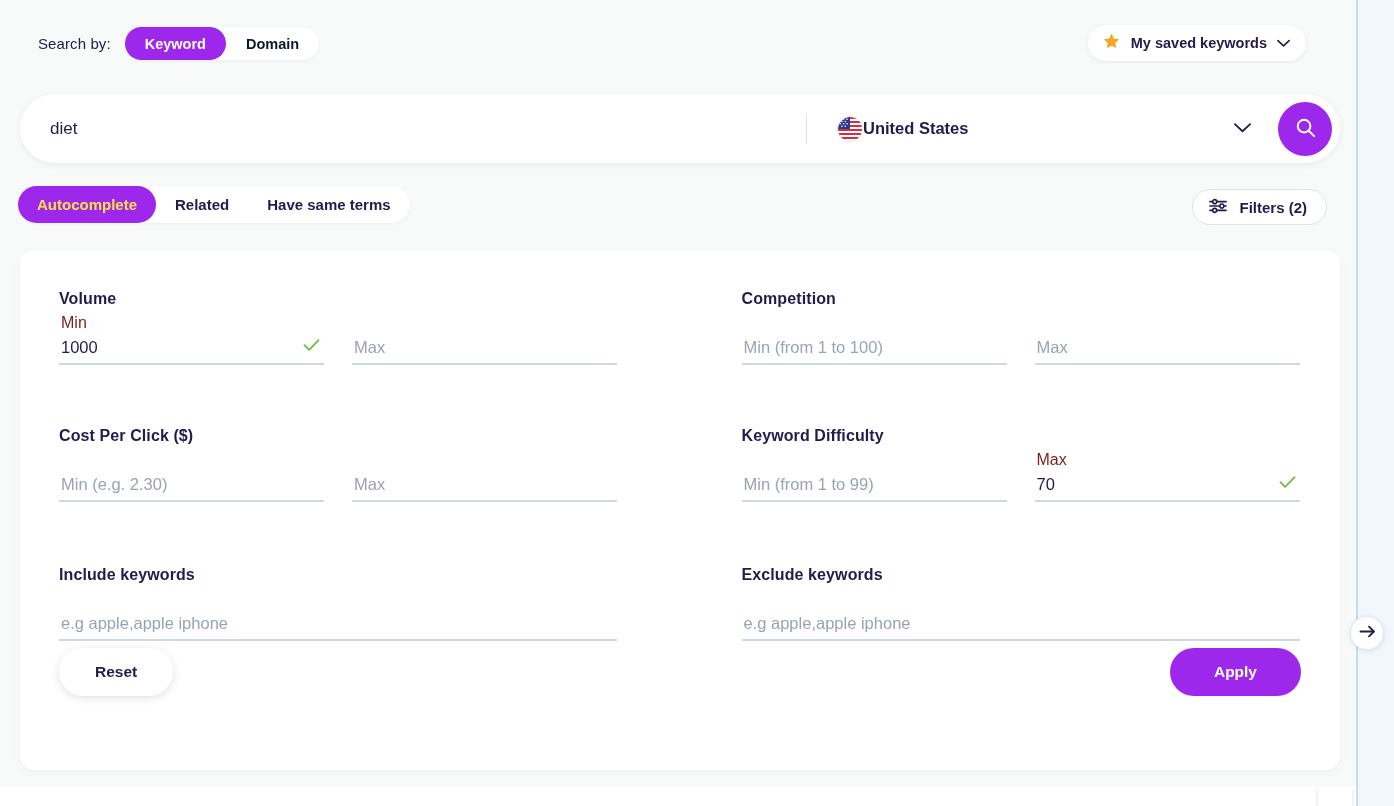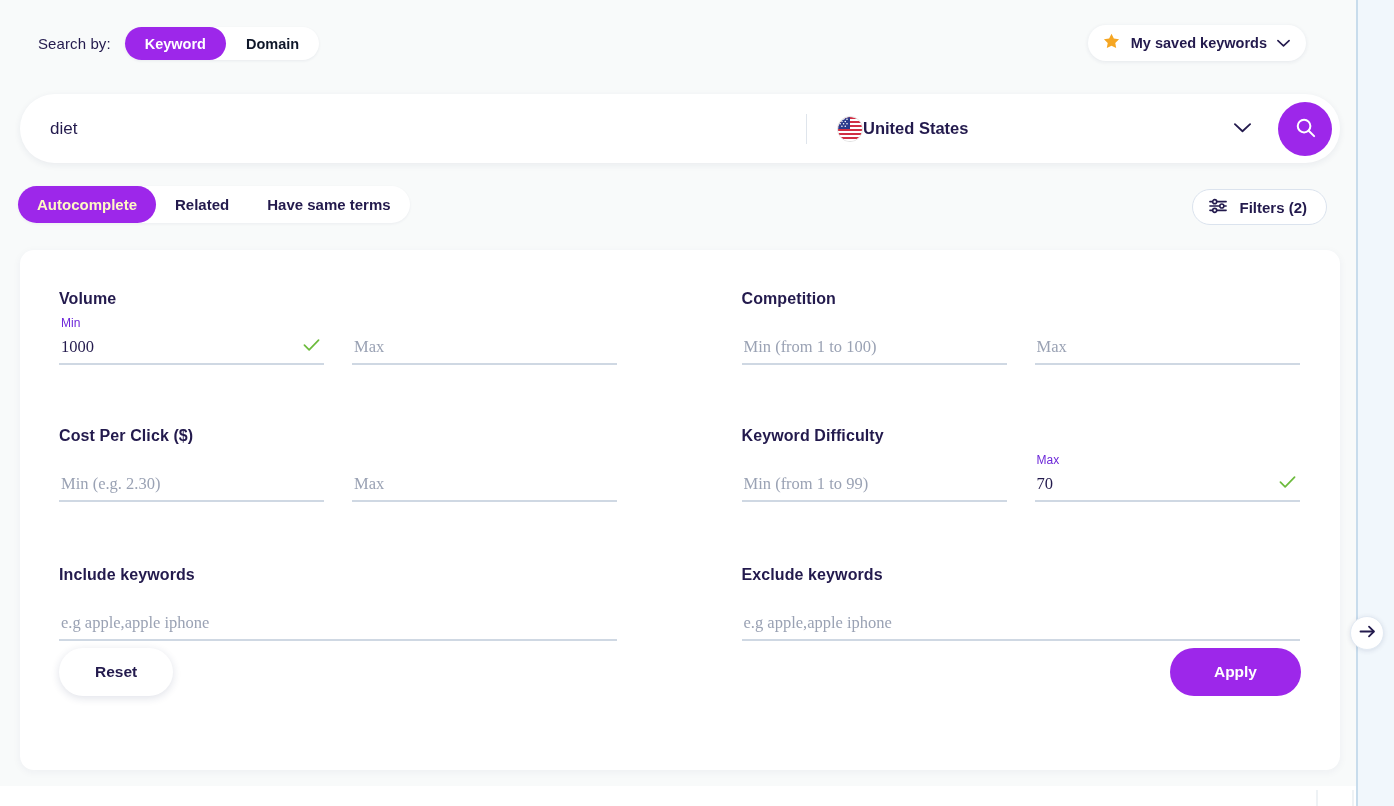--- a/index.html
+++ b/index.html
@@ -205,21 +205,21 @@
     border-radius: 999px;
     font-family: inherit;
     font-size: 15px;
     font-weight: 700;
     color: #231a4d;
     cursor: pointer;
     white-space: nowrap;
     display: flex;
     align-items: center;
   }
-  .tab.active { background: #9d27ea; color: #fef9c3; }
+  .tab.active { background: #9d27ea; color: #fde047; }
 
   .filters-btn {
     position: absolute;
     right: 29px; top: 3px;
     display: flex;
     align-items: center;
     gap: 11px;
     height: 36px;
     padding: 0 19px 0 16px;
     background: #ffffff;
@@ -273,38 +273,38 @@
   .field {
     width: 265px;
     position: relative;
     padding-top: 15px;
   }
   .field.wide { width: 558px; }
 
   .float-label {
     position: absolute;
     top: 0; left: 2px;
-    font-size: 12px;
-    color: #6d28d9;
+    font-size: 16px;
+    color: #7f1d1d;
     line-height: 14px;
   }
 
   .inp-line {
     display: flex;
     align-items: center;
     border-bottom: 2px solid #cfd8e3;
     height: 34px;
   }
 
   .inp {
     flex: 1;
     border: none;
     outline: none;
     background: transparent;
-    font-family: Liberation Serif, serif;
+    font-family: Liberation Sans, sans-serif;
     font-size: 16.5px;
     color: #231a4d;
     height: 30px;
     padding: 0 2px;
     min-width: 0;
   }
   .inp::placeholder { color: #9aa2b4; }
 
   .check {
     flex: none;

